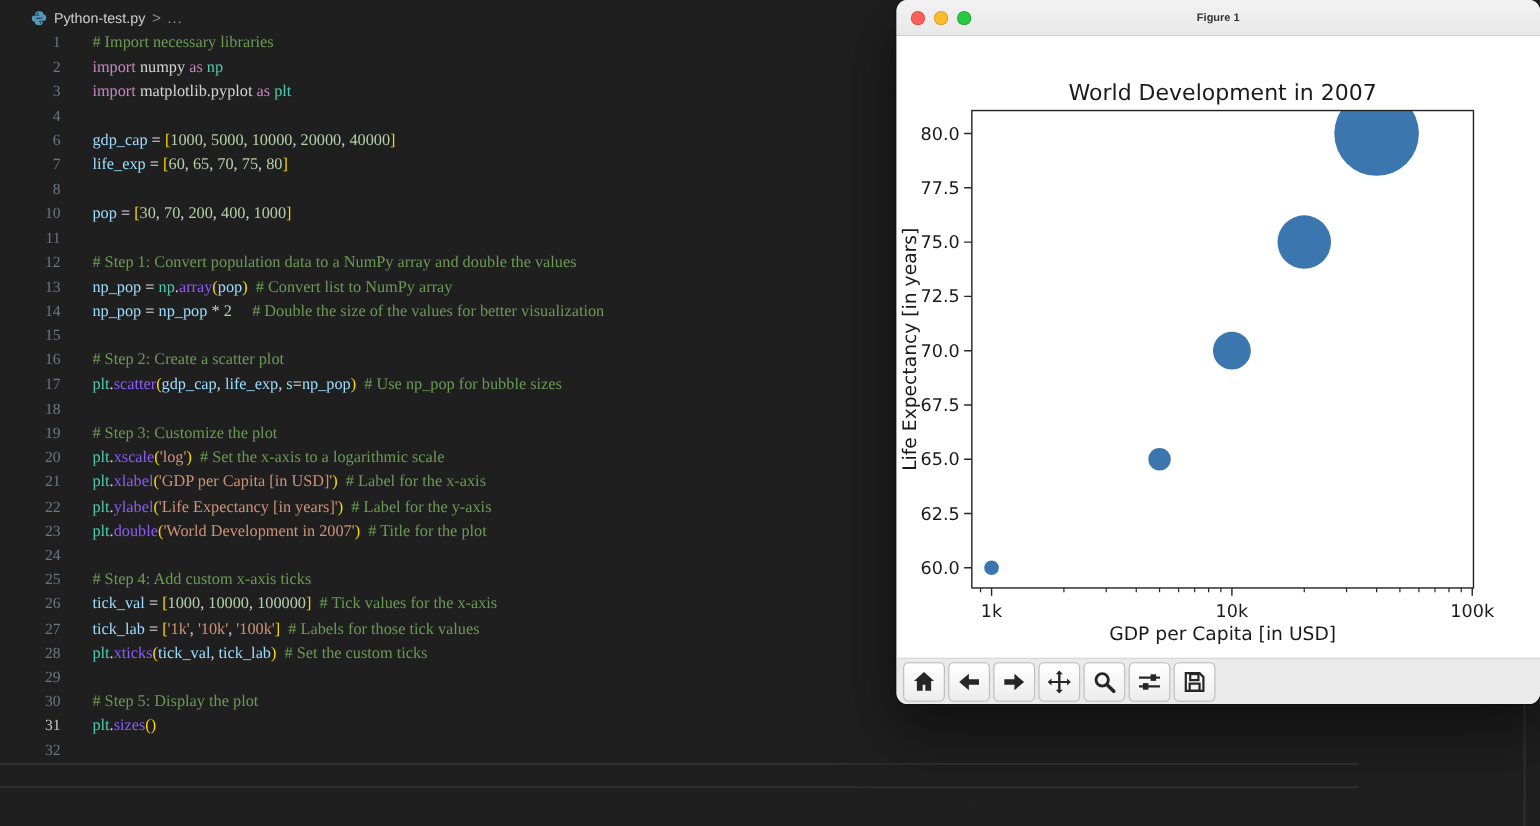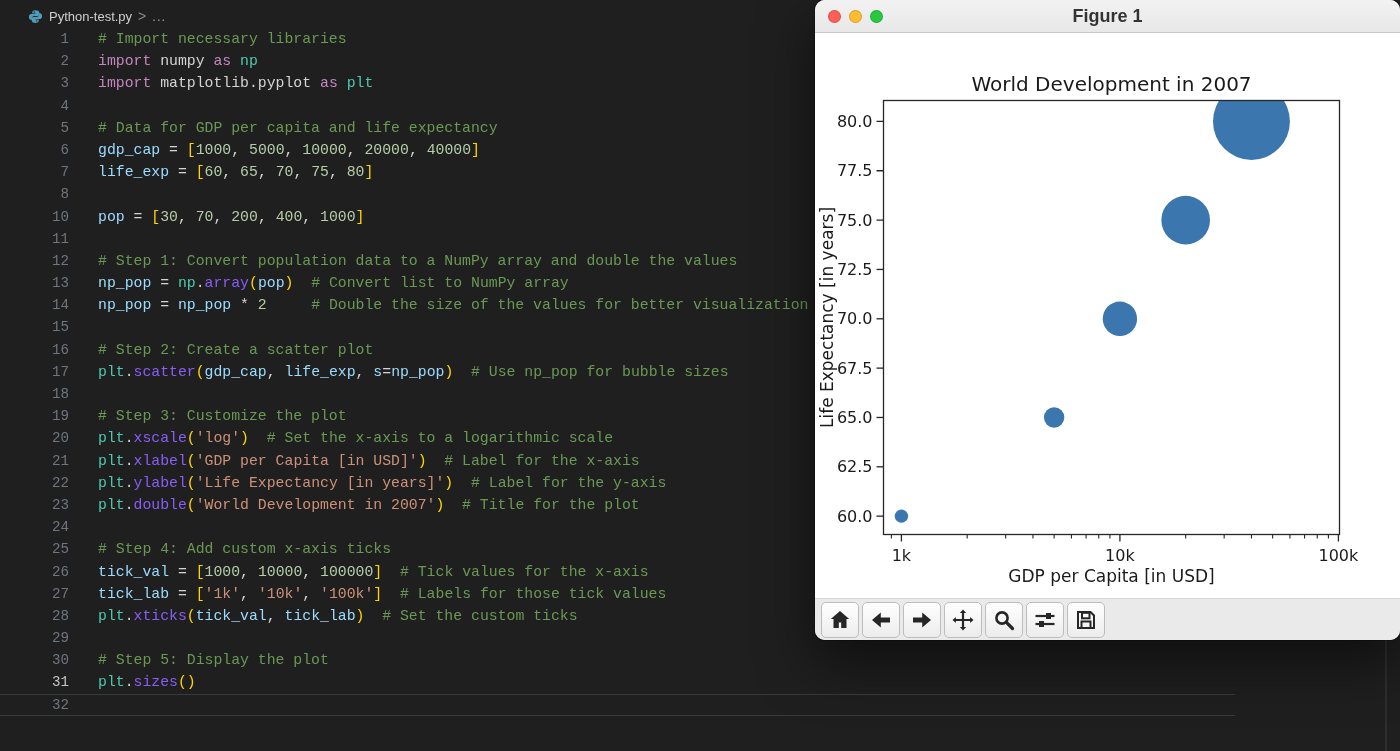--- a/index.html
+++ b/index.html
@@ -6,22 +6,22 @@
   html,body { width:1400px; height:751px; overflow:hidden; background:#1f1f1f;
               font-family:"Liberation Sans", sans-serif; }
   #screen { position:relative; width:1400px; height:751px; background:#1f1f1f; }
 
   
   #editor { position:absolute; inset:0; background:#1f1f1f; }
   #breadcrumb { position:absolute; left:28px; top:4px; height:24px; display:flex;
                 align-items:center; gap:6px; font-size:13px; color:#cfcfcf; }
   #breadcrumb .sep { color:#8a8a8a; font-size:14px; }
   #breadcrumb .more { color:#9e9e9e; letter-spacing:1px; }
-  #code-lines { position:absolute; top:28px; left:16px; right:0;
-                font-family:Liberation Mono, monospace;
+  #code-lines { position:absolute; top:28px; left:2px; right:0;
+                font-family:Liberation Serif, serif;
                 font-size:14.8px; }
   .code-line { height:22.2px; line-height:22.2px; white-space:pre; }
   .gutter-num { display:inline-block; width:53px; text-align:right; color:#6e7681;
                 font-size:14.2px; vertical-align:top; }
   .gutter-num.active { color:#c6c6c6; }
   .code-text { margin-left:29px; white-space:pre; }
   .tk-cm{color:#6a9955} .tk-kw{color:#c586c0} .tk-var{color:#9cdcfe}
   .tk-num{color:#b5cea8} .tk-br{color:#ffd700} .tk-fn{color:#8b5cf6}
   .tk-str{color:#ce9178} .tk-mod{color:#4ec9b0} .tk-pl{color:#d4d4d4}
   #current-line { position:absolute; left:0; top:694px; width:1235px; height:22px;
@@ -30,21 +30,21 @@
                      background:#343434; opacity:.7; }
 
   
   #fig-window { position:absolute; left:815px; top:0; width:585px; height:640px;
                 border-radius:10px; background:#ffffff;
                 box-shadow:0 22px 55px rgba(0,0,0,.55), 0 0 0 1px rgba(0,0,0,.25);
                 overflow:hidden; }
   #titlebar { position:relative; height:33px; background:linear-gradient(#f2f2f2,#e8e8e8);
               border-bottom:1px solid #c9c9c9; display:flex; align-items:center;
               justify-content:center; }
-  #titlebar .title { font-size:18px; font-weight:bold; color:#333; }
+  #titlebar .title { font-size:10px; font-weight:bold; color:#333; }
   .lights { position:absolute; left:13px; top:0; height:33px; display:flex;
             align-items:center; gap:8px; }
   .light { width:13px; height:13px; border-radius:50%; border:.5px solid rgba(0,0,0,.15); }
   #fig-content { position:relative; width:585px; height:565px; background:#fff; }
   #fig-toolbar { position:relative; height:42px; background:#eaeaea;
                  border-top:1px solid #d6d6d6; display:flex; align-items:center;
                  padding-left:6px; gap:3px; }
   .tb-btn { width:38px; height:36px; border:1px solid #bdbdbd; border-radius:5px;
             background:linear-gradient(#ffffff,#ececec); display:flex;
             align-items:center; justify-content:center; cursor:pointer; }
@@ -64,21 +64,20 @@
       <span>Python-test.py</span>
       <span class="sep">&gt;</span>
       <span class="more">...</span>
     </div>
     <div id="current-line"></div>
     <div id="code-lines">
         <div class="code-line"><span class="gutter-num">1</span><span class="code-text"><span class="tk-cm"># Import necessary libraries</span></span></div>
         <div class="code-line"><span class="gutter-num">2</span><span class="code-text"><span class="tk-kw">import</span><span class="tk-pl"> numpy </span><span class="tk-kw">as</span><span class="tk-mod"> np</span></span></div>
         <div class="code-line"><span class="gutter-num">3</span><span class="code-text"><span class="tk-kw">import</span><span class="tk-pl"> matplotlib.pyplot </span><span class="tk-kw">as</span><span class="tk-mod"> plt</span></span></div>
         <div class="code-line"><span class="gutter-num">4</span><span class="code-text"></span></div>
-        <div class="code-line"><span class="gutter-num">5</span><span class="code-text"><span class="tk-cm"># Data for GDP per capita and life expectancy</span></span></div>
         <div class="code-line"><span class="gutter-num">6</span><span class="code-text"><span class="tk-var">gdp_cap</span><span class="tk-pl"> = </span><span class="tk-br">[</span><span class="tk-num">1000</span><span class="tk-pl">, </span><span class="tk-num">5000</span><span class="tk-pl">, </span><span class="tk-num">10000</span><span class="tk-pl">, </span><span class="tk-num">20000</span><span class="tk-pl">, </span><span class="tk-num">40000</span><span class="tk-br">]</span></span></div>
         <div class="code-line"><span class="gutter-num">7</span><span class="code-text"><span class="tk-var">life_exp</span><span class="tk-pl"> = </span><span class="tk-br">[</span><span class="tk-num">60</span><span class="tk-pl">, </span><span class="tk-num">65</span><span class="tk-pl">, </span><span class="tk-num">70</span><span class="tk-pl">, </span><span class="tk-num">75</span><span class="tk-pl">, </span><span class="tk-num">80</span><span class="tk-br">]</span></span></div>
         <div class="code-line"><span class="gutter-num">8</span><span class="code-text"></span></div>
         <div class="code-line"><span class="gutter-num">10</span><span class="code-text"><span class="tk-var">pop</span><span class="tk-pl"> = </span><span class="tk-br">[</span><span class="tk-num">30</span><span class="tk-pl">, </span><span class="tk-num">70</span><span class="tk-pl">, </span><span class="tk-num">200</span><span class="tk-pl">, </span><span class="tk-num">400</span><span class="tk-pl">, </span><span class="tk-num">1000</span><span class="tk-br">]</span></span></div>
         <div class="code-line"><span class="gutter-num">11</span><span class="code-text"></span></div>
         <div class="code-line"><span class="gutter-num">12</span><span class="code-text"><span class="tk-cm"># Step 1: Convert population data to a NumPy array and double the values</span></span></div>
         <div class="code-line"><span class="gutter-num">13</span><span class="code-text"><span class="tk-var">np_pop</span><span class="tk-pl"> = </span><span class="tk-mod">np</span><span class="tk-pl">.</span><span class="tk-fn">array</span><span class="tk-br">(</span><span class="tk-var">pop</span><span class="tk-br">)</span><span class="tk-cm">  # Convert list to NumPy array</span></span></div>
         <div class="code-line"><span class="gutter-num">14</span><span class="code-text"><span class="tk-var">np_pop</span><span class="tk-pl"> = </span><span class="tk-var">np_pop</span><span class="tk-pl"> * </span><span class="tk-num">2</span><span class="tk-cm">     # Double the size of the values for better visualization</span></span></div>
         <div class="code-line"><span class="gutter-num">15</span><span class="code-text"></span></div>
         <div class="code-line"><span class="gutter-num">16</span><span class="code-text"><span class="tk-cm"># Step 2: Create a scatter plot</span></span></div>

